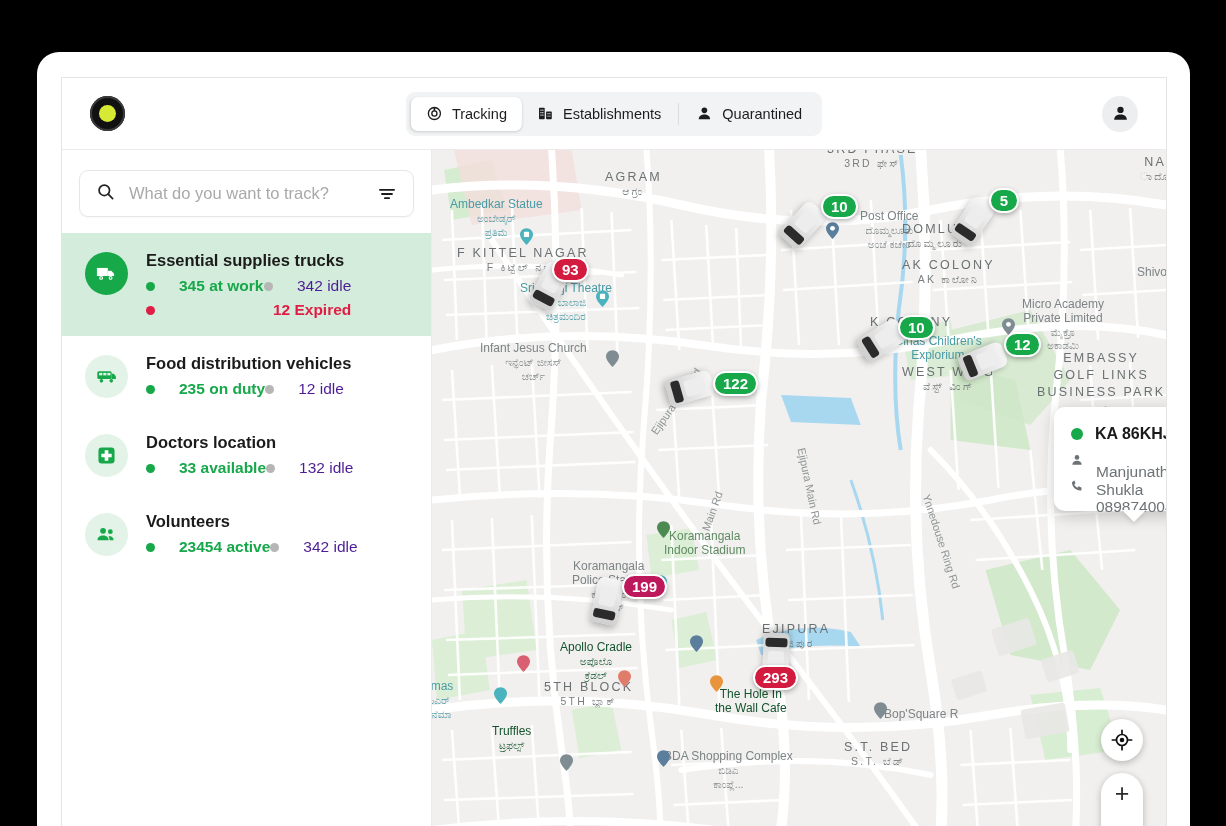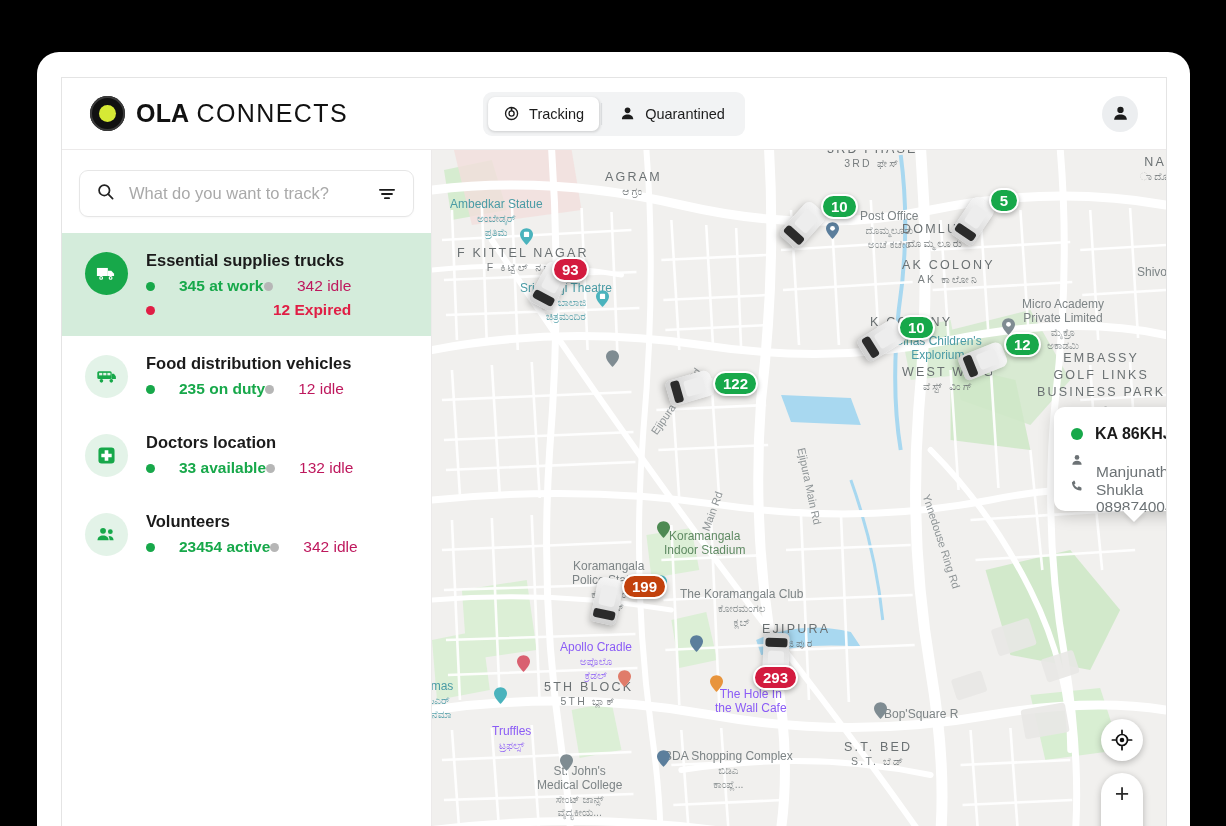--- a/index.html
+++ b/index.html
@@ -117,21 +117,21 @@
     margin-top: 2px;
   }
   .item.active .item-icon { background: #17a84a; }
   .item-body { padding-top: 1px; }
   .item-title { font-size: 16.5px; font-weight: 700; color: #1b1b1b; margin-bottom: 7px; }
   .stats { display: flex; align-items: center; }
   .stat { display: flex; align-items: center; gap: 24px; font-size: 15.5px; }
   .stat .bullet { width: 9px; height: 9px; border-radius: 50%; flex: none; }
   .stat.primary { color: #17a84a; font-weight: 700; min-width: 118px; }
   .stat.primary .bullet { background: #17a84a; }
-  .stat.muted { color: #be185d; }
+  .stat.muted { color: #4c1d95; }
   .stat.muted .bullet { background: #b6b6b6; }
   .stat.danger { color: #e01e45; font-weight: 700; margin-top: 6px; justify-content: space-between; }
   .stat.danger .bullet { background: #e01e45; }
 
   
   .map {
     position: relative; flex: 1;
     background: #f1f0ee;
     overflow: hidden;
   }
@@ -142,21 +142,21 @@
     font-family: "Liberation Sans", sans-serif;
     color: #6f7678;
     white-space: nowrap;
     text-align: center;
     pointer-events: none;
     line-height: 1.15;
   }
   .maplabel.area { font-size: 12.5px; letter-spacing: 2.2px; font-weight: 400; color: #6b7173; }
   .maplabel.poi { font-size: 12px; color: #7d8486; }
   .maplabel.poi-teal { font-size: 12px; color: #4a9ba5; }
-  .maplabel.poi-red { font-size: 12px; color: #8b5cf6; }
+  .maplabel.poi-red { font-size: 12px; color: #14532d; }
   .maplabel.poi-green { font-size: 12px; color: #5f8a63; }
   .maplabel.road { font-size: 11px; color: #8e9496; }
   .kn { font-size: 10.5px; opacity: .9; }
 
   .poi-pin {
     position: absolute; width: 13px; height: 17px;
     pointer-events: none;
   }
 
   
@@ -181,21 +181,21 @@
     min-width: 30px; height: 25px; padding: 0 8px;
     border-radius: 13px;
     color: #fff; font-size: 15px; font-weight: 700;
     display: flex; align-items: center; justify-content: center;
     box-shadow: 0 2px 5px rgba(0,0,0,.3);
     border: 2px solid #fff;
     cursor: pointer; pointer-events: auto;
   }
   .badge.green { background: #17a84a; text-align: center; }
   .badge.red { background: #d31b3f; }
-  .badge.gray { background: #c2410c; }
+  .badge.gray { background: #be185d; }
 
   
   .popup {
     position: absolute; left: 622px; top: 257px;
     width: 182px;
     background: #fff; border-radius: 11px;
     box-shadow: 0 4px 16px rgba(0,0,0,.22);
     padding: 14px 16px 13px 16px;
     z-index: 30;
   }
@@ -238,33 +238,51 @@
 
 <div class="screen">
   <div class="frame">
     <div class="app">
 
       <div class="header">
         <div class="brand">
           <span class="logo-mark">
               <span class="dot"></span>
             </span>
-          <span class="brand-text"><span class="b">OLA</span> <span class="n">CONNECTS</span></span>
         </div>
 
         <div class="tabs">
           <div class="tab active">
             <span>
               <svg width="17" height="17" viewBox="0 0 24 24" fill="none" stroke="#1d1d1d" stroke-width="1.9">
                 <circle cx="12" cy="12" r="8.5"></circle>
                   <circle cx="12" cy="12" r="3.6"></circle>
                   <path d="M12 3.5v5" stroke-width="2.4"></path>
               </svg>
             </span>
             <span>Tracking</span>
+          </div>
+          <div class="tab">
+            <span>
+              <svg width="17" height="17" viewBox="0 0 24 24" fill="#1d1d1d">
+                <rect x="3" y="4" width="8" height="16" rx="1"></rect>
+                  <rect x="13" y="9" width="8" height="11" rx="1"></rect>
+                <rect x="5" y="6.5" width="1.6" height="1.6" fill="#fff"></rect>
+                  <rect x="7.6" y="6.5" width="1.6" height="1.6" fill="#fff"></rect>
+                <rect x="5" y="10" width="1.6" height="1.6" fill="#fff"></rect>
+                  <rect x="7.6" y="10" width="1.6" height="1.6" fill="#fff"></rect>
+                <rect x="5" y="13.5" width="1.6" height="1.6" fill="#fff"></rect>
+                  <rect x="7.6" y="13.5" width="1.6" height="1.6" fill="#fff"></rect>
+                <rect x="15" y="11.5" width="1.5" height="1.5" fill="#fff"></rect>
+                  <rect x="17.6" y="11.5" width="1.5" height="1.5" fill="#fff"></rect>
+                <rect x="15" y="15" width="1.5" height="1.5" fill="#fff"></rect>
+                  <rect x="17.6" y="15" width="1.5" height="1.5" fill="#fff"></rect>
+              </svg>
+            </span>
+            <span>Establishments</span>
           </div>
           <div class="tab-sep"></div>
           <div class="tab">
             <span>
               <svg width="17" height="17" viewBox="0 0 24 24" fill="#1d1d1d">
                 <circle cx="12" cy="7.5" r="4"></circle>
                   <path d="M4 20c0-4.3 3.6-6.6 8-6.6s8 2.3 8 6.6z"></path>
               </svg>
             </span>
             <span>Quarantined</span>
@@ -529,49 +547,46 @@
           <div class="maplabel poi" style="left:705px; top:116px;">
             <span>Shivohar</span>
           </div>
 
           <div class="maplabel poi-teal" style="left:18px; top:48px;">
             Ambedkar Statue<br><span class="kn">ಅಂಬೇಡ್ಕರ್</span><br><span class="kn">ಪ್ರತಿಮೆ</span>
           </div>
           <div class="maplabel poi-teal" style="left:88px; top:132px;">
             Sri Balaji Theatre<br><span class="kn">ಶ್ರೀ ಬಾಲಾಜಿ</span><br><span class="kn">ಚಿತ್ರಮಂದಿರ</span>
           </div>
+          <div class="maplabel poi" style="left:48px; top:192px;">
+            Infant Jesus Church<br><span class="kn">ಇನ್ಫೆಂಟ್ ಜೀಸಸ್</span><br><span class="kn">ಚರ್ಚ್</span>
+          </div>
           <div class="maplabel poi" style="left:428px; top:60px;">
             Post Office<br><span class="kn">ದೊಮ್ಮಲೂರು</span><br><span class="kn">ಅಂಚೆ ಕಚೇರಿ</span>
           </div>
           <div class="maplabel poi" style="left:590px; top:148px;">
             Micro Academy<br>Private Limited<br><span class="kn">ಮೈಕ್ರೊ</span><br><span class="kn">ಅಕಾಡಮಿ</span>
           </div>
           <div class="maplabel poi-teal" style="left:462px; top:185px;">
             Girias Children's<br>Explorium
           </div>
           <div class="maplabel poi-green" style="left:232px; top:380px;">
             Koramangala<br>Indoor Stadium
           </div>
           <div class="maplabel poi" style="left:140px; top:410px;">
             Koramangala<br>Police Station<br><span class="kn">ಕೋರಮಂ</span><br><span class="kn">ಪೊಲೀಸ್</span>
           </div>
-          <div class="maplabel poi" style="left:248px; top:438px;">
-            The Koramangala Club<br><span class="kn">ಕೋರಮಂಗಲ</span><br><span class="kn">ಕ್ಲಬ್</span>
-          </div>
           <div class="maplabel poi-red" style="left:128px; top:491px;">
             Apollo Cradle<br><span class="kn">ಅಪೊಲೊ</span><br><span class="kn">ಕ್ರೆಡಲ್</span>
           </div>
           <div class="maplabel poi-red" style="left:60px; top:575px;">
             Truffles<br><span class="kn">ಟ್ರಫಲ್ಸ್</span>
           </div>
           <div class="maplabel poi-red" style="left:283px; top:538px;">
             The Hole In<br>the Wall Cafe
-          </div>
-          <div class="maplabel poi" style="left:105px; top:615px;">
-            St. John's<br>Medical College<br><span class="kn">ಸೇಂಟ್ ಜಾನ್ಸ್</span><br><span class="kn">ವೈದ್ಯಕೀಯ...</span>
           </div>
           <div class="maplabel poi" style="left:232px; top:600px;">
             BDA Shopping Complex<br><span class="kn">ಬಿಡಿಎ</span><br><span class="kn">ಕಾಂಪ್ಲೆ...</span>
           </div>
           <div class="maplabel poi" style="left:452px; top:558px;">
             Bop'Square R
           </div>
           <div class="maplabel poi-teal" style="left:-8px; top:530px;">
             emas<br><span class="kn">ಪಿಎರ್</span><br><span class="kn">ಸಿನೆಮಾ</span>
           </div>

